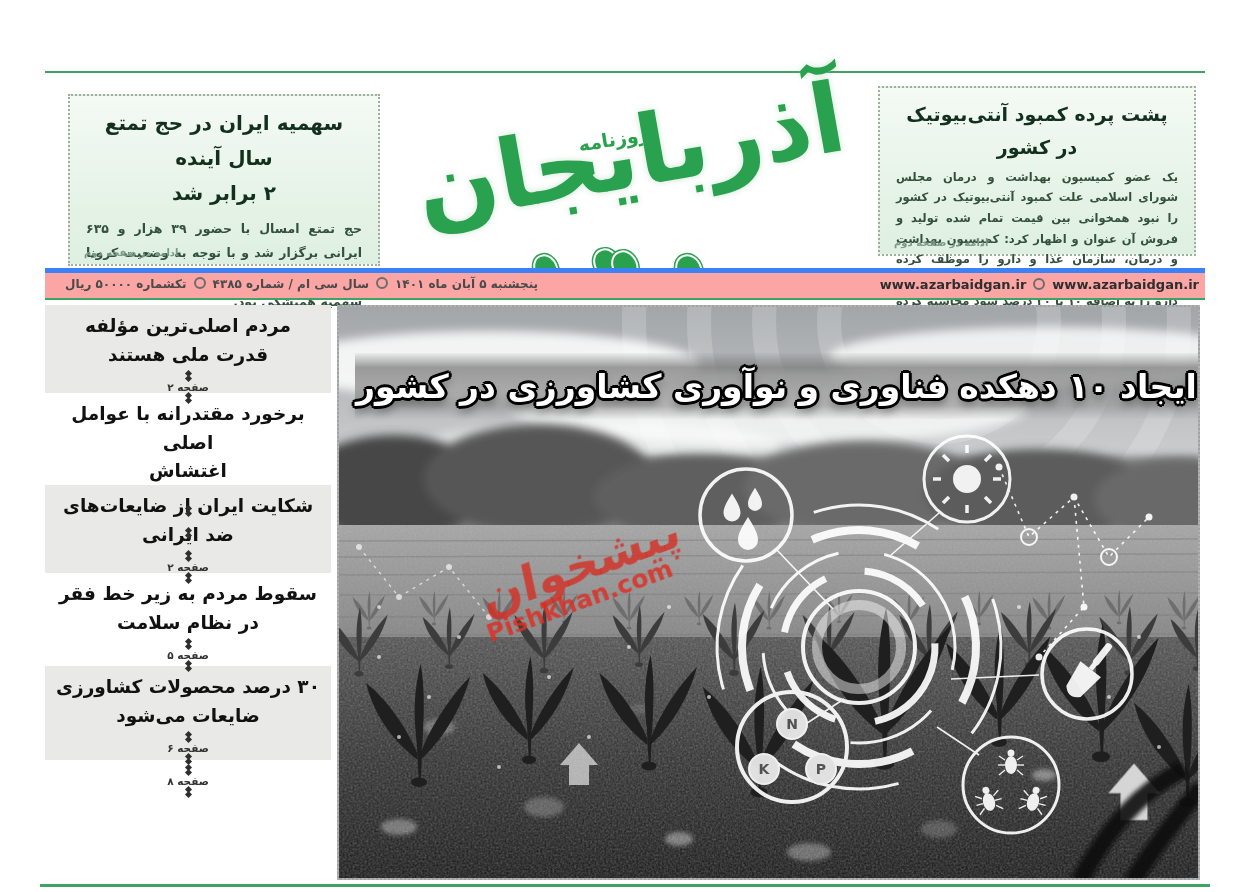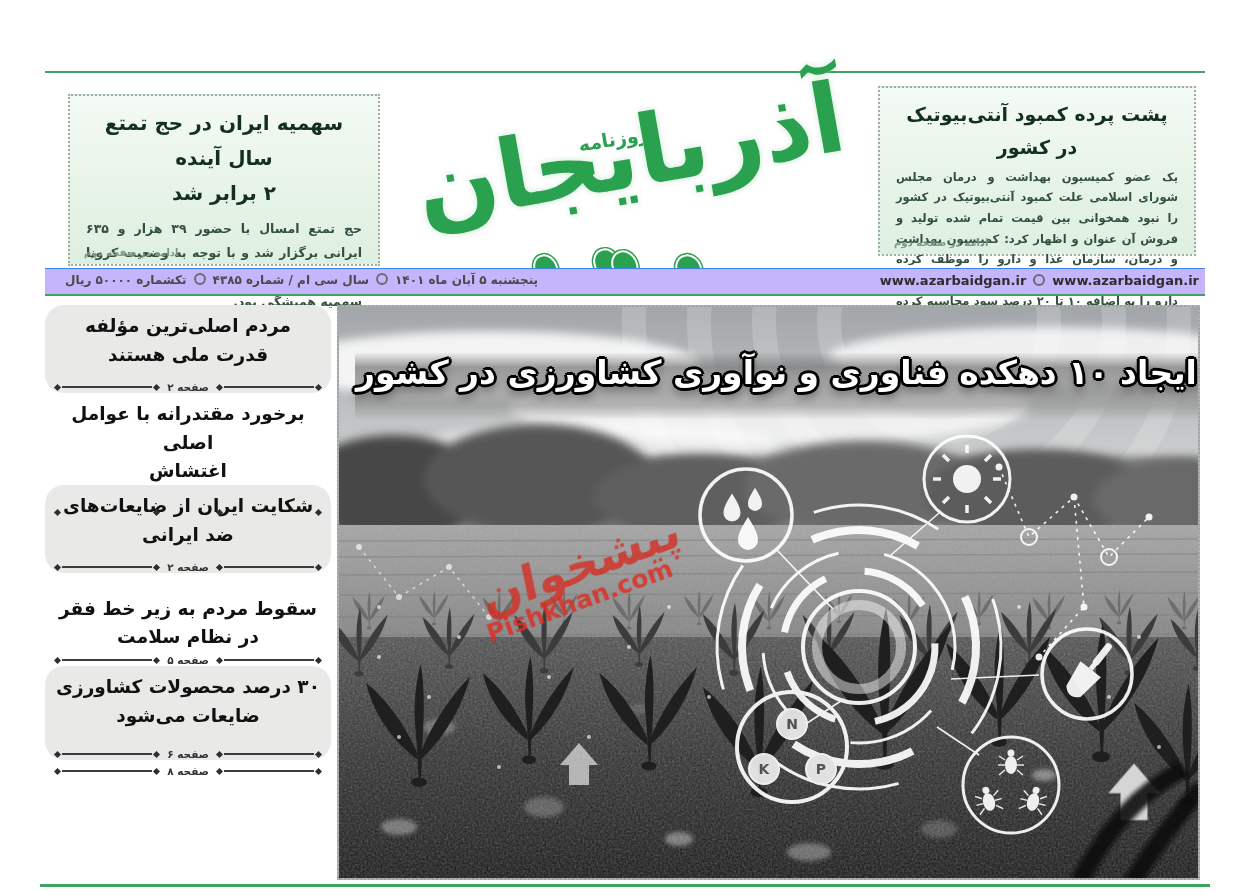--- a/index.html
+++ b/index.html
@@ -22,37 +22,37 @@
   .masthead{position:absolute;left:400px;top:70px;width:460px;height:200px;pointer-events:none;}
   .masthead .title{position:absolute;left:0;right:0;top:28px;text-align:center;font-size:96px;font-weight:bold;
     color:#2aa14e;transform:rotate(-10deg);letter-spacing:-2px;
     text-shadow:0 0 1px #ffffff,0 0 6px rgba(42,161,78,.25);}
   .masthead .subtitle{position:absolute;left:178px;top:58px;font-size:19px;font-weight:bold;color:#2aa14e;
     transform:rotate(-9deg);text-shadow:0 0 3px #fff;}
   .mast-dot{position:absolute;background:#2aa14e;border-radius:45% 55% 50% 50%;
     box-shadow:0 0 0 2px #fff,0 0 0 3.5px #2aa14e;transform:rotate(-18deg);}
   
   .date-bar{position:absolute;left:45px;top:268px;width:1160px;height:25px;
-    border-top:1px solid #3b82f6;border-bottom:2px solid #3fa463;background:#c4b5fd;}
+    border-top:5px solid #3b82f6;border-bottom:2px solid #3fa463;background:#fca5a5;}
   .date-right{position:absolute;right:auto;left:20px;top:4px;direction:rtl;font-size:12px;font-weight:bold;color:#4a4a4a;white-space:nowrap;}
   .date-sites{position:absolute;right:6px;top:4px;font-size:13px;font-weight:bold;color:#2e2e2e;white-space:nowrap;}
   .sep-circle{display:inline-block;width:8px;height:8px;border:2px solid #6d6d6d;border-radius:50%;margin:0 7px;vertical-align:-1px;}
   
   .sidebar{position:absolute;left:45px;top:305px;width:286px;height:575px;display:flex;flex-direction:column;direction:rtl;}
-  .side-item{display:flex;flex-direction:column;justify-content:space-between;padding-top:5px;box-sizing:border-box;border-radius:19px;}
+  .side-item{display:flex;flex-direction:column;justify-content:space-between;padding-top:5px;box-sizing:border-box;}
   .side-item:nth-child(odd){background:#e9e9e7;}
   .side-item .title{text-align:center;font-size:18.5px;font-weight:bold;color:#111;line-height:1.55;white-space:pre-line;margin:2px 6px;}
-  .divider{display:flex;align-items:center;padding:0 8px 0 8px;}
+  .divider{display:flex;align-items:center;padding:0 8px 0 8px;flex-direction:column;}
   .divider .dline{flex:1;height:1.5px;background:#3c3c3c;}
   .divider .dia{width:5px;height:5px;background:#2e2e2e;transform:rotate(45deg);margin:0 2px;}
   .divider .pg{font-size:10.5px;font-weight:bold;color:#333;margin:0 6px;white-space:nowrap;}
   
   .photo{position:absolute;left:337px;top:305px;width:863px;height:575px;border:2px dotted #b2b2b2;box-sizing:border-box;overflow:hidden;background:#9fa3a6;}
   .photo svg{position:absolute;inset:0;}
-  .photo-headline{position:absolute;left:16px;right:0;top:46px;height:66px;display:flex;justify-content:center;
+  .photo-headline{position:absolute;left:16px;right:0;top:46px;height:66px;display:flex;align-items:center;justify-content:center;
     background:linear-gradient(180deg,rgba(120,120,120,.05) 0%,rgba(110,110,110,.68) 22%,rgba(150,150,150,.68) 80%,rgba(160,160,160,.05) 100%);}
   .photo-headline span{direction:rtl;font-size:33px;font-weight:bold;color:#fff;letter-spacing:0;
     text-shadow:-2px -2px 0 #000,2px -2px 0 #000,-2px 2px 0 #000,2px 2px 0 #000,0 3px 0 #000,0 -3px 0 #000,3px 0 0 #000,-3px 0 0 #000,0 6px 10px rgba(0,0,0,.45);}
   .watermark{position:absolute;left:142px;top:232px;transform:rotate(-20deg);text-align:center;pointer-events:auto;}
   .watermark .fa{font-size:48px;font-weight:bold;color:rgba(213,44,32,.78);line-height:1;transform:skewX(-8deg);}
   .watermark .en{font-size:25px;font-weight:bold;color:rgba(219,47,36,.85);margin-top:-4px;margin-left:-28px;}
 </style>
 </head>
 <body>
 
@@ -124,21 +124,21 @@
       <div class="divider">
           <span class="dia"></span>
           <span class="dline"></span>
           <span class="dia"></span>
           <span class="pg">صفحه ۲</span>
           <span class="dia"></span>
           <span class="dline"></span>
           <span class="dia"></span>
         </div>
     </div>
-    <div class="side-item" style="height:93px;justify-content:flex-end;">
+    <div class="side-item" style="height:93px;">
       <div class="title">سقوط مردم به زیر خط فقر
 در نظام سلامت</div>
       <div class="divider">
           <span class="dia"></span>
           <span class="dline"></span>
           <span class="dia"></span>
           <span class="pg">صفحه ۵</span>
           <span class="dia"></span>
           <span class="dline"></span>
           <span class="dia"></span>

